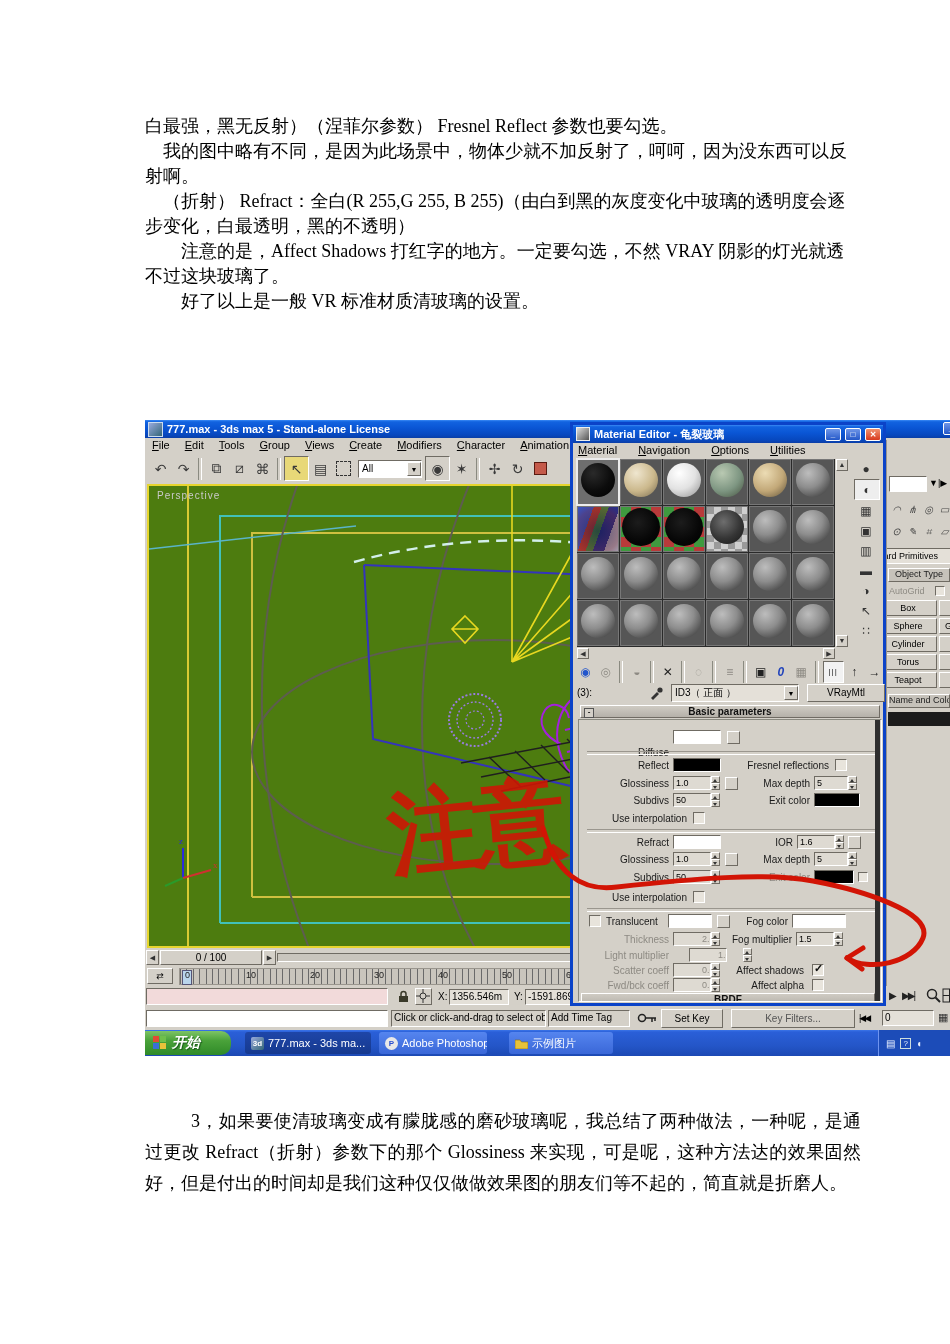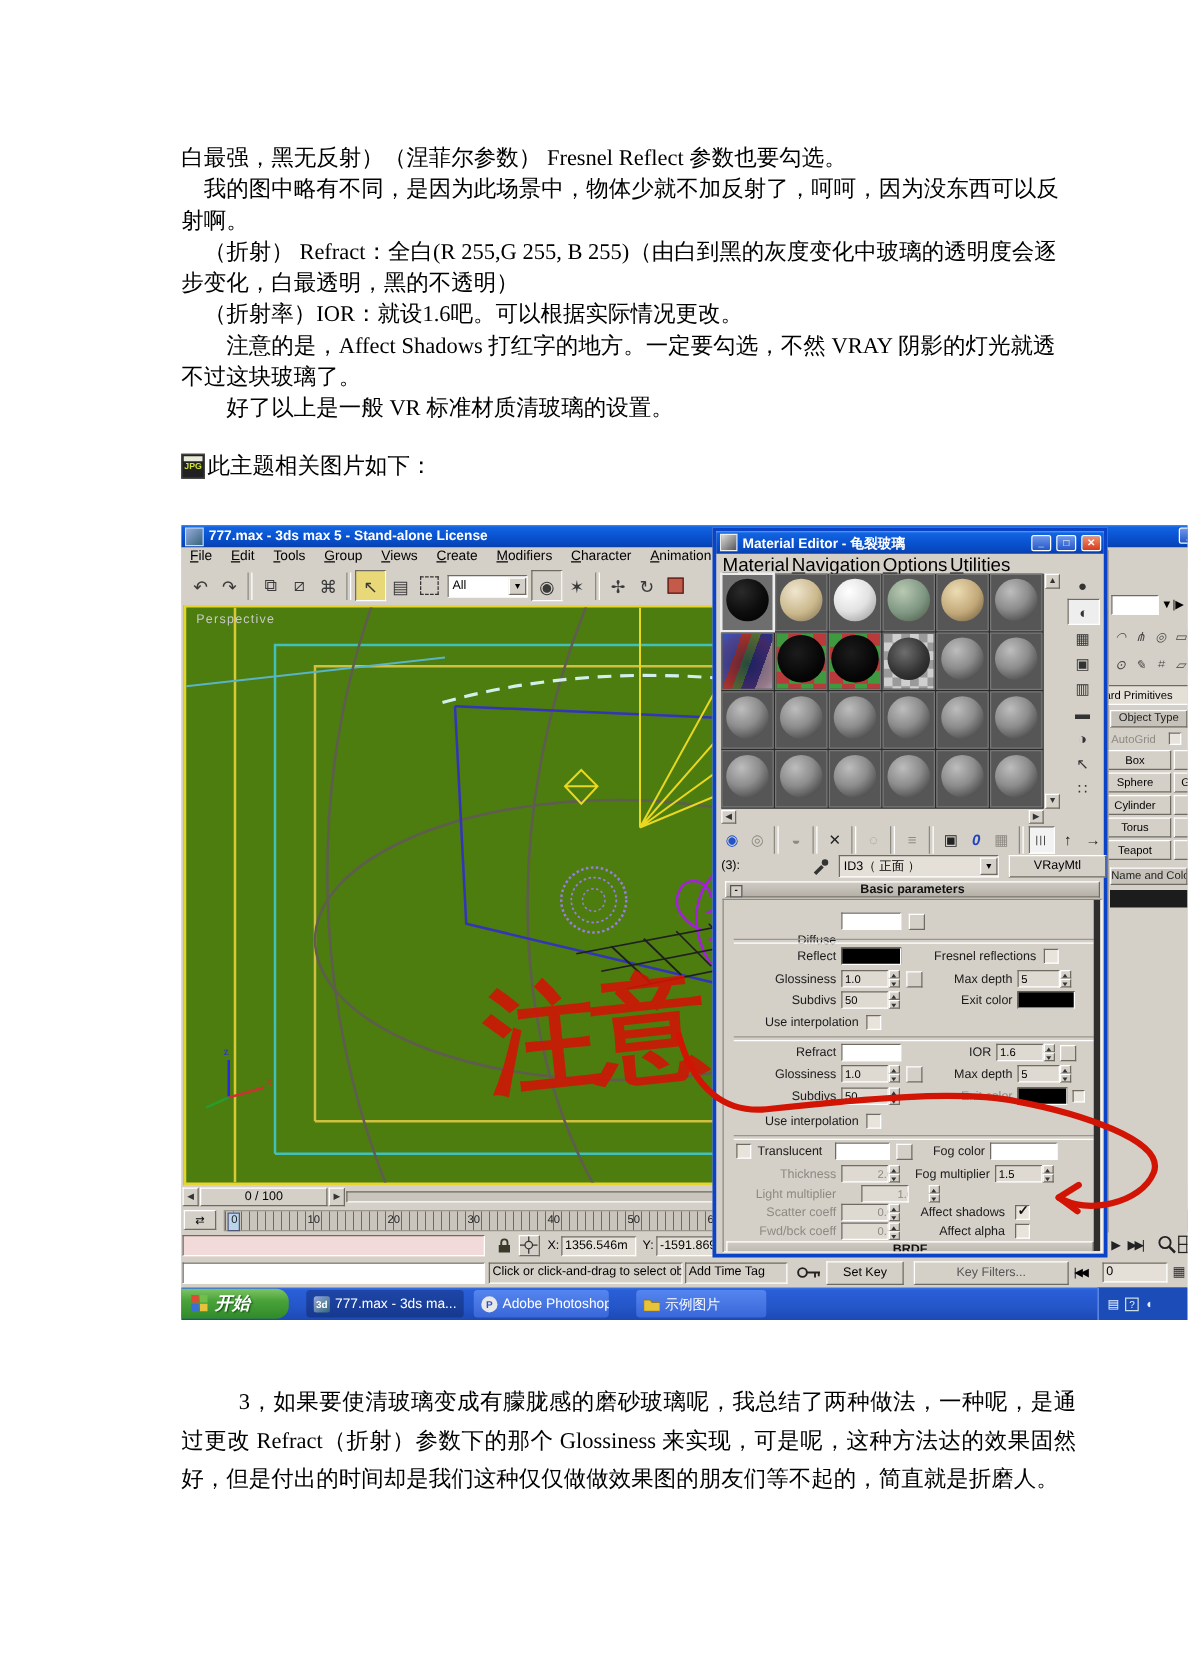--- a/index.html
+++ b/index.html
@@ -84,21 +84,21 @@
   .cmd-btn{position:absolute;height:16px;background:#d4d0c8;border:1px solid;
            border-color:#fff #6f6b63 #6f6b63 #fff;box-sizing:border-box;font-size:9px;
            text-align:center;line-height:14px;overflow:hidden;white-space:nowrap;}
   .cmd-ico{width:15px;height:15px;display:inline-flex;align-items:center;justify-content:center;
            font-size:10px;color:#444;background:#d4d0c8;}
 
   
   #me{left:425px;top:2px;width:316px;height:584px;background:#d4d0c8;z-index:10;
       border:3px solid #0b43c8;box-sizing:border-box;}
   #me .titlebar{height:18px;font-size:11px;}
-  #me-menus{display:flex;gap:2px;padding:1px 0 0 5px;font-size:15px;}
+  #me-menus{display:flex;gap:21px;padding:1px 0 0 5px;font-size:11px;}
   #me-menus span::first-letter{text-decoration:underline;}
   #slots{position:absolute;left:4px;top:34px;width:258px;height:188px;background:#2a2a2a;
          display:grid;grid-template-columns:repeat(6,42px);grid-template-rows:repeat(4,46px);gap:1px;}
   .slot{position:relative;background:#565656;border:1px solid #777;box-sizing:border-box;overflow:hidden;}
   .slot::before{content:"";position:absolute;left:3px;top:3px;width:34px;height:34px;border-radius:50%;
          background:radial-gradient(circle at 36% 30%,#bdbdbd,#8d8d8d 45%,#525252 78%,#3f3f3f);}
   .slot.black-selected{outline:2px solid #ececec;outline-offset:-1px;background:#6e6e6e;}
   .slot.black-selected::before{background:radial-gradient(circle at 36% 30%,#2a2a2a,#0c0c0c 55%,#000);}
   .slot.marble::before{background:radial-gradient(circle at 36% 30%,#efe6cf,#cbb88c 55%,#776a4e);}
   .slot.white::before{background:radial-gradient(circle at 36% 30%,#ffffff,#e2e2e2 50%,#8f8f8f);}
@@ -161,29 +161,22 @@
   .tick-num{position:absolute;top:3px;font-size:9px;color:#222;}
   svg text{font-family:"Liberation Serif",serif;}
 </style>
 </head>
 <body>
 
 <div class="doc">
   <p>白最强，黑无反射）（涅菲尔参数）  Fresnel Reflect 参数也要勾选。</p>
   <p class="i1">我的图中略有不同，是因为此场景中，物体少就不加反射了，呵呵，因为没东西可以反射啊。</p>
   <p class="i1">（折射）  Refract：全白(R 255,G 255, B 255)（由白到黑的灰度变化中玻璃的透明度会逐步变化，白最透明，黑的不透明）</p>
-  <p class="i1">（折射率）IOR：就设1.6吧。可以根据实际情况更改。</p>
   <p class="i2">注意的是，Affect Shadows 打红字的地方。一定要勾选，不然 VRAY 阴影的灯光就透不过这块玻璃了。</p>
   <p class="i2">好了以上是一般 VR 标准材质清玻璃的设置。</p>
-  <div class="attach-row">
-    <span class="jpg-icon">
-        <span class="jpg-txt">JPG</span>
-      </span>
-    <span>此主题相关图片如下：</span>
-  </div>
 </div>
 <div class="doc-bottom">
   <p>3，如果要使清玻璃变成有朦胧感的磨砂玻璃呢，我总结了两种做法，一种呢，是通过更改 Refract（折射）参数下的那个 Glossiness 来实现，可是呢，这种方法达的效果固然好，但是付出的时间却是我们这种仅仅做做效果图的朋友们等不起的，简直就是折磨人。</p>
 </div>
 
 <div id="shot">
 
   <div class="titlebar abs" style="left:0;top:0;width:805px;">
     <span style="width:13px;height:13px;background:linear-gradient(135deg,#9ad,#367);border:1px solid #cde;display:inline-block;"></span>
     <span>777.max - 3ds max 5 - Stand-alone License</span>

